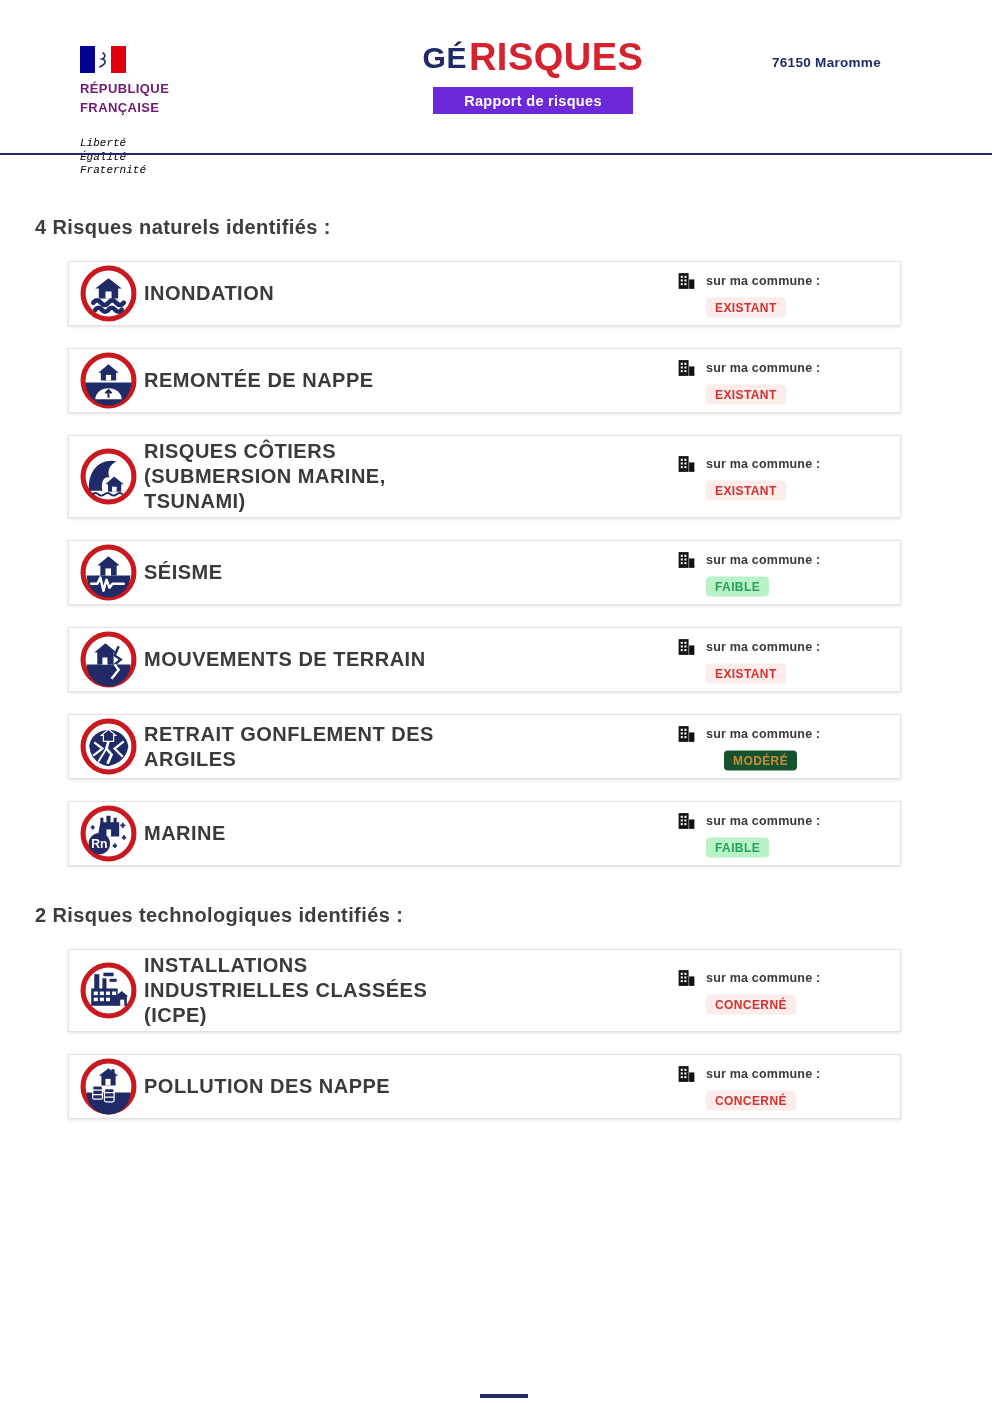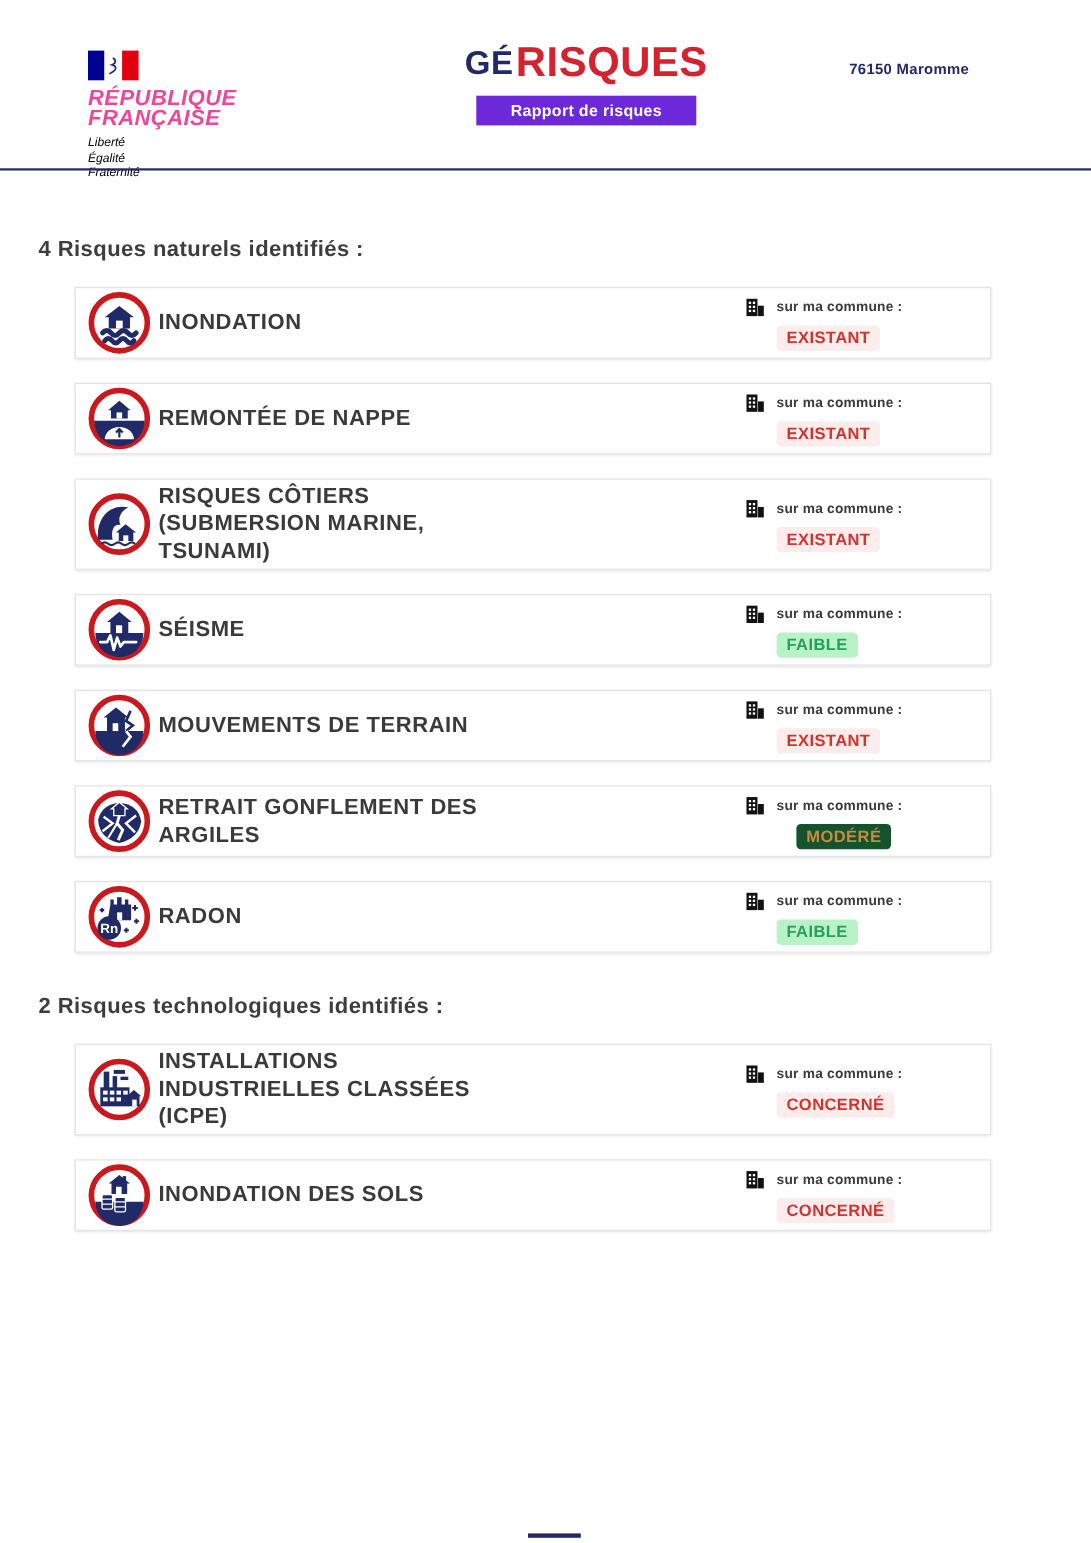--- a/index.html
+++ b/index.html
@@ -12,22 +12,22 @@
     overflow:hidden;
   }
 
   
   .rf-block { position:absolute; left:80px; top:46px; }
   .rf-flag { display:flex; width:46px; height:27px; margin-bottom:7px; }
   .rf-flag .stripe { flex:1 1 0; position:relative; }
   .stripe.blue { background:#000091; }
   .stripe.white { background:#fff; display:flex; align-items:center; justify-content:center; }
   .stripe.red { background:#e1000f; }
-  .rf-name { font-weight:bold; font-size:20px; line-height:18.5px; color:#ec4899; letter-spacing:0.4px;font-style:italic; }
-  .rf-motto { margin-top:7px; font-family:Liberation Sans, sans-serif; font-style:italic;
+  .rf-name { font-weight:bold; font-size:13px; line-height:18.5px; color:#701a75; letter-spacing:0.4px; }
+  .rf-motto { margin-top:20px; font-family:Liberation Mono, monospace; font-style:italic;
               font-size:11px; line-height:13.5px; color:#000; }
 
   
   .geo-logo { position:absolute; left:433px; top:36px; width:200px; }
   .geo-logo-line { display:flex; align-items:center; justify-content:center; }
   .geo-ge { color:#1f2a67; font-size:30px; font-weight:bold; letter-spacing:0.5px; }
   .geo-circle { width:36px; height:36px; margin:0 1px; }
   .geo-risques { color:#d5222e; font-size:38px; font-weight:bold; letter-spacing:0.5px; }
   .geo-banner {
     position:absolute; left:433px; top:87px; width:200px; height:27px;
@@ -56,21 +56,21 @@
   .risk-icon svg { width:100%; height:100%; display:block; }
   .risk-label { margin-left:7px; max-width:305px;
     font-size:20px; font-weight:bold; line-height:25px; color:#3a3a3a; letter-spacing:0.5px; }
 
   .commune-block { position:absolute; left:607px; top:50%; transform:translateY(-50%); width:220px; }
   .commune-line { display:flex; align-items:center;text-align:center; }
   .building-icon { width:21px; height:21px; margin-right:9px; }
   .building-icon svg { width:100%; height:100%; display:block; }
   .commune-text { font-size:12.5px; font-weight:bold; color:#3a3a3a; letter-spacing:0.2px; }
   .badge { display:inline-block; margin:6px 0 0 30px; padding:3px 9px;
-    font-size:15px; font-weight:bold; border-radius:4px; letter-spacing:0.4px; }
+    font-size:12px; font-weight:bold; border-radius:4px; letter-spacing:0.4px; }
   .badge--red    { color:#d4322c; background:#fcecec; }
   .badge--green  { color:#27a05c; background:#b9f2c6; }
   .badge--orange { color:#c98b3e; background:#14532d;margin-left:48px; }
 
   .footer-mark { position:absolute; left:480px; top:1394px; width:48px; height:4px; background:#1f2a67; }
 </style>
 </head>
 <body>
 
 <div class="rf-block">
@@ -331,21 +331,21 @@
           <circle cx="19" cy="38" r="10.5" fill="#1f2a67"></circle>
           <text x="19" y="42.5" font-size="12" font-weight="bold" fill="#fff" text-anchor="middle" font-family="Liberation Sans, sans-serif">Rn</text>
           <g stroke="#1f2a67" stroke-width="1.8">
             <path d="M39.5 20 h5 M42 17.5 v5"></path>
             <path d="M41 32 h4.5 M43.25 29.75 v4.5"></path>
             <path d="M32 40 h4.5 M34.25 37.75 v4.5"></path>
             <path d="M10.5 22 h4 M12.5 20 v4"></path>
           </g>
         </svg>
       </span>
-      <span class="risk-label">RADON</span>
+      <span class="risk-label">MARINE</span>
       <div class="commune-block">
         <div class="commune-line">
           <span class="building-icon">
             <svg viewBox="0 0 20 20">
                 <rect x="2.5" y="2.5" width="9.5" height="15" fill="#111"></rect>
                 <rect x="12.5" y="8.5" width="5" height="9" fill="#111"></rect>
                 <g fill="#fff">
                   <rect x="4.5" y="5" width="2" height="2"></rect>
                   <rect x="8" y="5" width="2" height="2"></rect>
                   <rect x="4.5" y="8.5" width="2" height="2"></rect>
@@ -421,21 +421,21 @@
           <rect x="25" y="20.5" width="5" height="6.5" fill="#fff"></rect>
           <path d="M6.5 34 a21.5 21.5 0 0 0 43 0 Z" fill="#1f2a67"></path>
           <g>
             <rect x="12.5" y="27.5" width="9.5" height="13" rx="1.5" fill="#1f2a67" stroke="#fff" stroke-width="1.2"></rect>
             <path d="M12.5 31.5 h9.5 M12.5 36 h9.5" stroke="#fff" stroke-width="1.2"></path>
             <rect x="24" y="30" width="9.5" height="13" rx="1.5" fill="#1f2a67" stroke="#fff" stroke-width="1.2"></rect>
             <path d="M24 34 h9.5 M24 38.5 h9.5" stroke="#fff" stroke-width="1.2"></path>
           </g>
         </svg>
       </span>
-      <span class="risk-label">INONDATION DES SOLS</span>
+      <span class="risk-label">POLLUTION DES NAPPE</span>
       <div class="commune-block">
         <div class="commune-line">
           <span class="building-icon">
             <svg viewBox="0 0 20 20">
                 <rect x="2.5" y="2.5" width="9.5" height="15" fill="#111"></rect>
                 <rect x="12.5" y="8.5" width="5" height="9" fill="#111"></rect>
                 <g fill="#fff">
                   <rect x="4.5" y="5" width="2" height="2"></rect>
                   <rect x="8" y="5" width="2" height="2"></rect>
                   <rect x="4.5" y="8.5" width="2" height="2"></rect>

